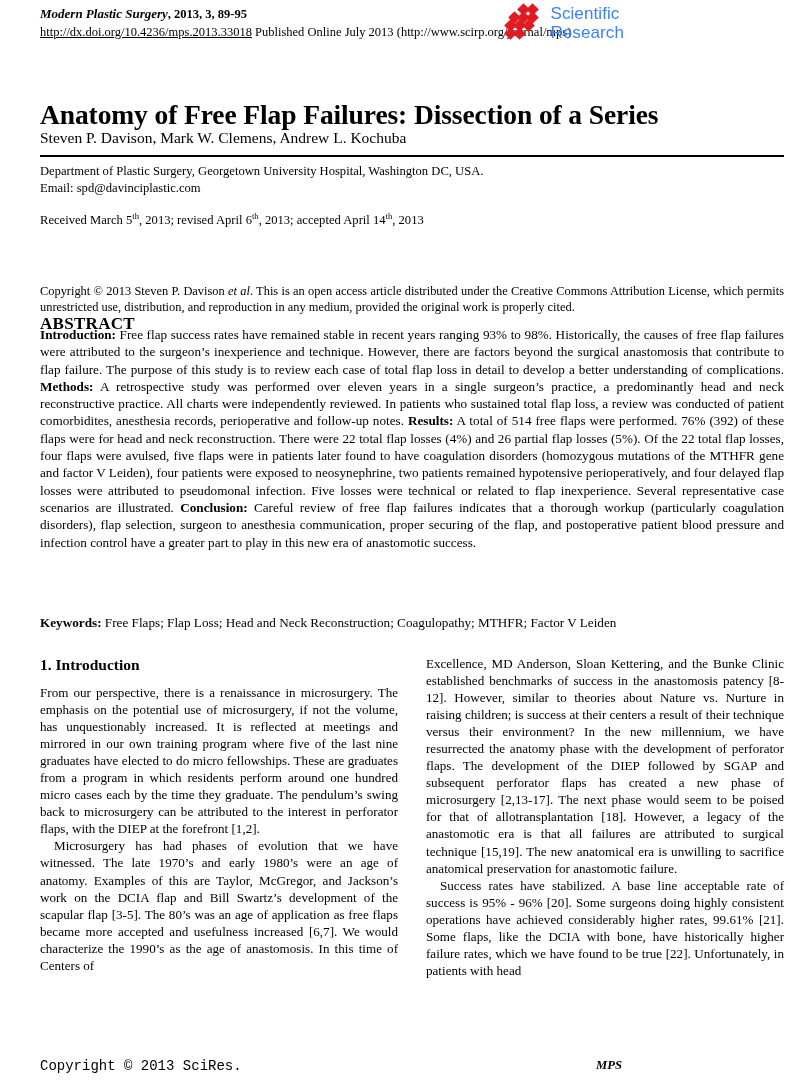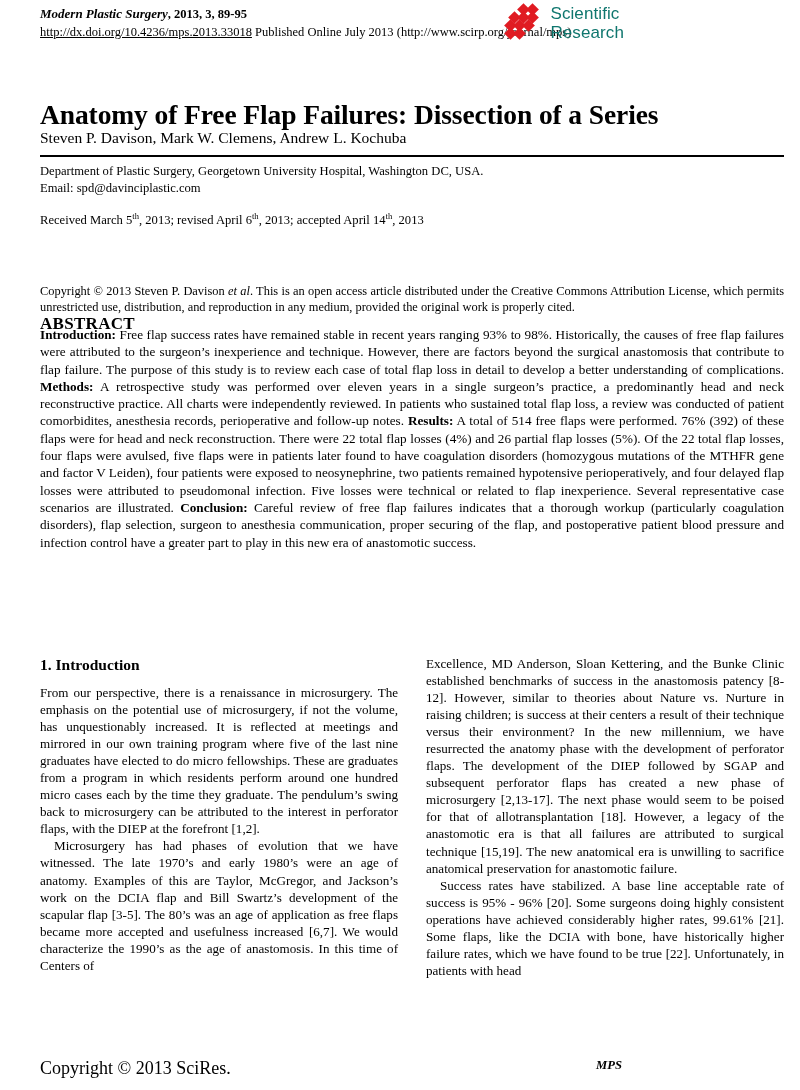--- a/index.html
+++ b/index.html
@@ -68,21 +68,21 @@
     position: absolute;
     width: 9px;
     height: 9px;
     background: #e01b22;
     transform: rotate(45deg);
   }
   .logo-words {
     font-family: "Liberation Sans", "DejaVu Sans", sans-serif;
     font-size: 17px;
     line-height: 19px;
-    color: #0f766e;
+    color: #3b82f6;
     letter-spacing: .1px;
   }
 
   
   .title {
     position: absolute;
     left: 28px;
     top: 80px;
     width: 744px;
     font-size: 27.5px;
@@ -195,21 +195,22 @@
     text-indent: 0;
   }
   .col p.ind { text-indent: 14px; }
   .col p + p { margin-top: 0; }
 
   
   .footer-copy {
     position: absolute;
     left: 28px;
     top: 1058px;
-    font-size: 18px;
+    font-size: 14px;
+    font-family: Liberation Mono, monospace;
   }
   .footer-mark {
     position: absolute;
     right: 26px;
     top: 1058px;
     font-size: 12.6px;
     font-weight: bold;
     font-style: italic;
   }
 </style>
@@ -261,20 +262,23 @@
 
   <div class="copyright-note">
     <span>Copyright © 2013 Steven P. Davison </span><span class="ital">et al</span><span>. This is an open access article distributed under the Creative Commons Attribution License, which permits unrestricted use, distribution, and reproduction in any medium, provided the original work is properly cited.</span>
   </div>
 
   <h2 class="abstract-head">ABSTRACT</h2>
   <div class="abstract-body">
     <b>Introduction:</b><span> Free flap success rates have remained stable in recent years ranging 93% to 98%. Historically, the causes of free flap failures were attributed to the surgeon’s inexperience and technique. However, there are factors beyond the surgical anastomosis that contribute to flap failure. The purpose of this study is to review each case of total flap loss in detail to develop a better understanding of complications. </span><b>Methods:</b><span> A retrospective study was performed over eleven years in a single surgeon’s practice, a predominantly head and neck reconstructive practice. All charts were independently reviewed. In patients who sustained total flap loss, a review was conducted of patient comorbidites, anesthesia records, perioperative and follow-up notes. </span><b>Results:</b><span> A total of 514 free flaps were performed. 76% (392) of these flaps were for head and neck reconstruction. There were 22 total flap losses (4%) and 26 partial flap losses (5%). Of the 22 total flap losses, four flaps were avulsed, five flaps were in patients later found to have coagulation disorders (homozygous mutations of the MTHFR gene and factor V Leiden), four patients were exposed to neosynephrine, two patients remained hypotensive perioperatively, and four delayed flap losses were attributed to pseudomonal infection. Five losses were technical or related to flap inexperience. Several representative case scenarios are illustrated. </span><b>Conclusion:</b><span> Careful review of free flap failures indicates that a thorough workup (particularly coagulation disorders), flap selection, surgeon to anesthesia communication, proper securing of the flap, and postoperative patient blood pressure and infection control have a greater part to play in this new era of anastomotic success.</span>
   </div>
 
+  <div class="keywords">
+    <b>Keywords:</b><span> Free Flaps; Flap Loss; Head and Neck Reconstruction; Coagulopathy; MTHFR; Factor V Leiden</span>
+  </div>
 
   <div class="col col-left">
     <h3 class="section-head">1. Introduction</h3>
     <p>From our perspective, there is a renaissance in microsurgery. The emphasis on the potential use of microsurgery, if not the volume, has unquestionably increased. It is reflected at meetings and mirrored in our own training program where five of the last nine graduates have elected to do micro fellowships. These are graduates from a program in which residents perform around one hundred micro cases each by the time they graduate. The pendulum’s swing back to microsurgery can be attributed to the interest in perforator flaps, with the DIEP at the forefront [1,2].</p>
     <p class="ind">Microsurgery has had phases of evolution that we have witnessed. The late 1970’s and early 1980’s were an age of anatomy. Examples of this are Taylor, McGregor, and Jackson’s work on the DCIA flap and Bill Swartz’s development of the scapular flap [3-5]. The 80’s was an age of application as free flaps became more accepted and usefulness increased [6,7]. We would characterize the 1990’s as the age of anastomosis. In this time of Centers of</p>
   </div>
 
   <div class="col col-right">
     <p>Excellence, MD Anderson, Sloan Kettering, and the Bunke Clinic established benchmarks of success in the anastomosis patency [8-12]. However, similar to theories about Nature vs. Nurture in raising children; is success at their centers a result of their technique versus their environment? In the new millennium, we have resurrected the anatomy phase with the development of perforator flaps. The development of the DIEP followed by SGAP and subsequent perforator flaps has created a new phase of microsurgery [2,13-17]. The next phase would seem to be poised for that of allotransplantation [18]. However, a legacy of the anastomotic era is that all failures are attributed to surgical technique [15,19]. The new anatomical era is unwilling to sacrifice anatomical preservation for anastomotic failure.</p>
     <p class="ind">Success rates have stabilized. A base line acceptable rate of success is 95% - 96% [20]. Some surgeons doing highly consistent operations have achieved considerably higher rates, 99.61% [21]. Some flaps, like the DCIA with bone, have historically higher failure rates, which we have found to be true [22]. Unfortunately, in patients with head</p>

